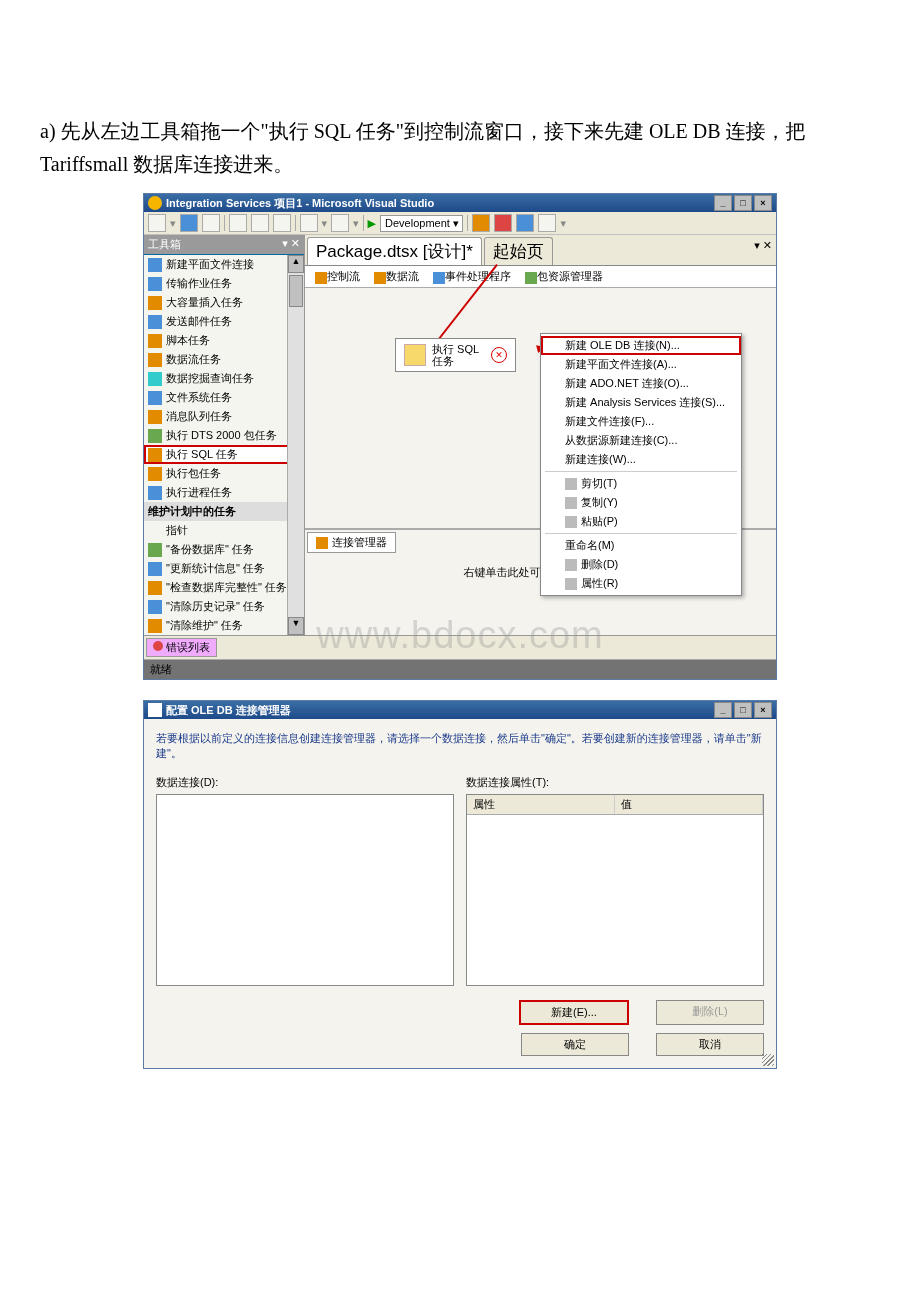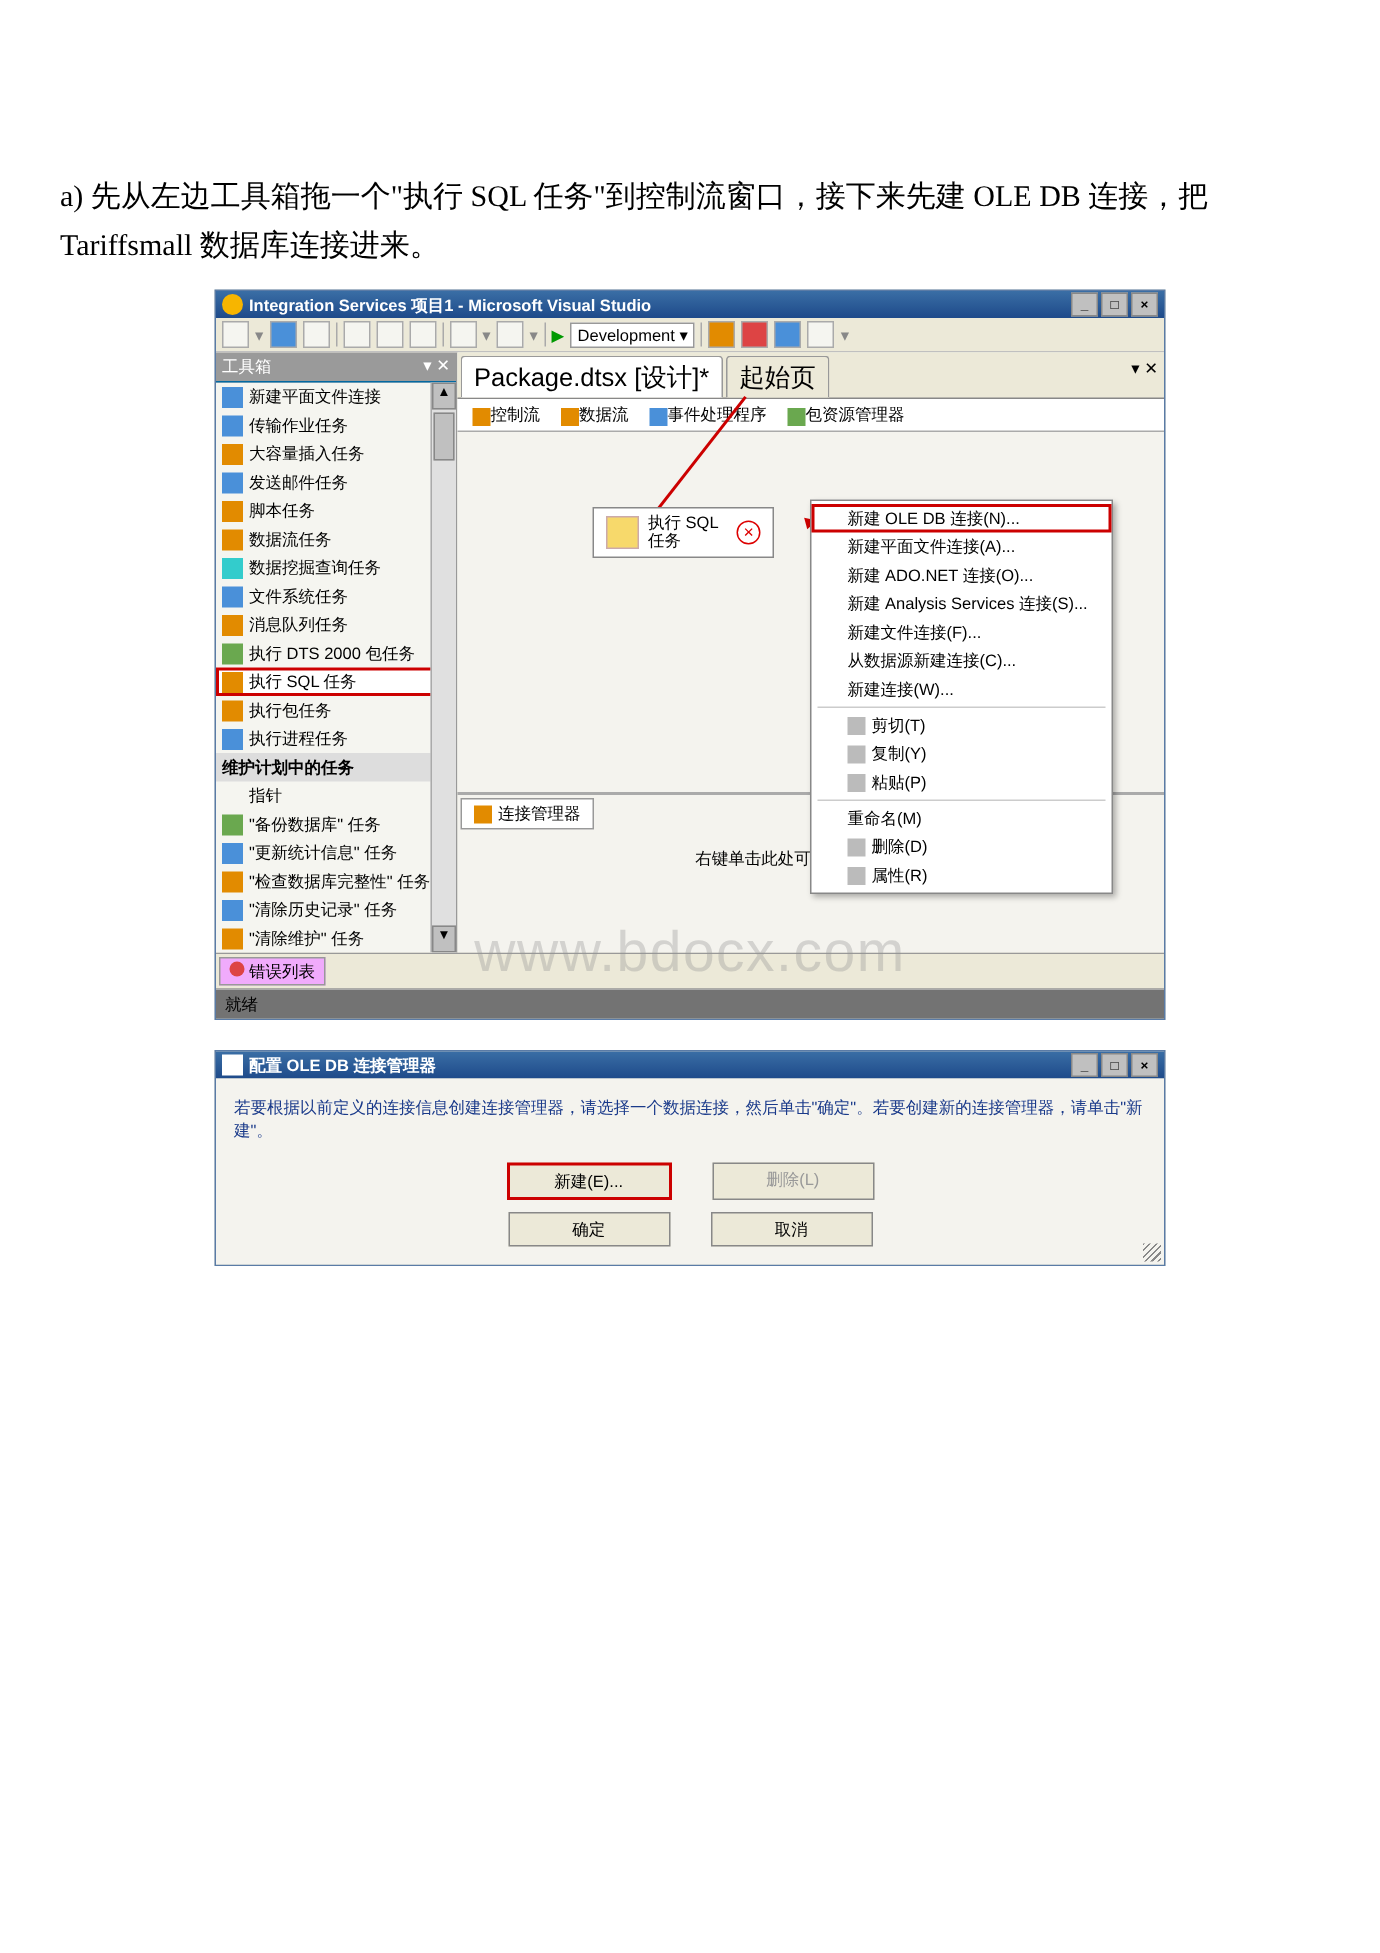--- a/index.html
+++ b/index.html
@@ -56,21 +56,21 @@
   .win2{margin-top:20px}
   .body2{padding:12px;background:#f4f3ee}
   .hint2{font-size:11px;color:#1a3a8a;margin-bottom:14px}
   .cols2{display:flex;gap:12px}
   .col2{flex:1}
   .lbl2{font-size:11px;margin-bottom:4px}
   .listbox{height:190px;background:#fff;border:1px solid #888}
   .grid{height:190px;background:#fff;border:1px solid #888;display:flex;flex-direction:column}
   .gridhead{display:flex;background:#ece9d8;border-bottom:1px solid #aaa}
   .ghcell{flex:1;padding:2px 6px;font-size:11px;border-right:1px solid #ccc}
-  .btnrow{display:flex;justify-content:center;gap:27px;margin-top:14px}
+  .btnrow{display:flex;justify-content:flex-end;gap:27px;margin-top:14px}
   .btn{min-width:78px;padding:3px 14px;background:#ece9d8;border:1px solid #888;font-size:11px;text-align:center;cursor:default}
   .btn.hl{border:2px solid #c00}
   .resize-grip{position:absolute;right:2px;bottom:2px;width:12px;height:12px;background:repeating-linear-gradient(135deg,#888 0,#888 1px,transparent 1px,transparent 3px)}
 </style>
 </head>
 <body>
 
 <div class="page">
 
   <p class="instruction">a) 先从左边工具箱拖一个"执行 SQL 任务"到控制流窗口，接下来先建 OLE DB 连接，把 Tariffsmall 数据库连接进来。</p>
@@ -275,20 +275,35 @@
       <div class="titlebar">
         <span style="width:14px;height:14px;background:#fff;margin-right:4px"></span>
         <span>配置 OLE DB 连接管理器</span>
         <span class="spacer"></span>
         <span class="winbtn">_</span>
         <span class="winbtn">□</span>
         <span class="winbtn">×</span>
       </div>
       <div class="body2">
         <div class="hint2">若要根据以前定义的连接信息创建连接管理器，请选择一个数据连接，然后单击"确定"。若要创建新的连接管理器，请单击"新建"。</div>
+        <div class="cols2">
+          <div class="col2">
+            <div class="lbl2">数据连接(D):</div>
+            <div class="listbox"></div>
+          </div>
+          <div class="col2">
+            <div class="lbl2">数据连接属性(T):</div>
+            <div class="grid">
+              <div class="gridhead">
+                <div class="ghcell">属性</div>
+                <div class="ghcell">值</div>
+              </div>
+            </div>
+          </div>
+        </div>
         <div class="btnrow">
           <span class="btn hl">新建(E)...</span>
           <span class="btn" style="color:#999">删除(L)</span>
         </div>
         <div class="btnrow" style="margin-top:8px">
           <span class="btn">确定</span>
           <span class="btn">取消</span>
         </div>
       </div>
       <div class="resize-grip"></div>

